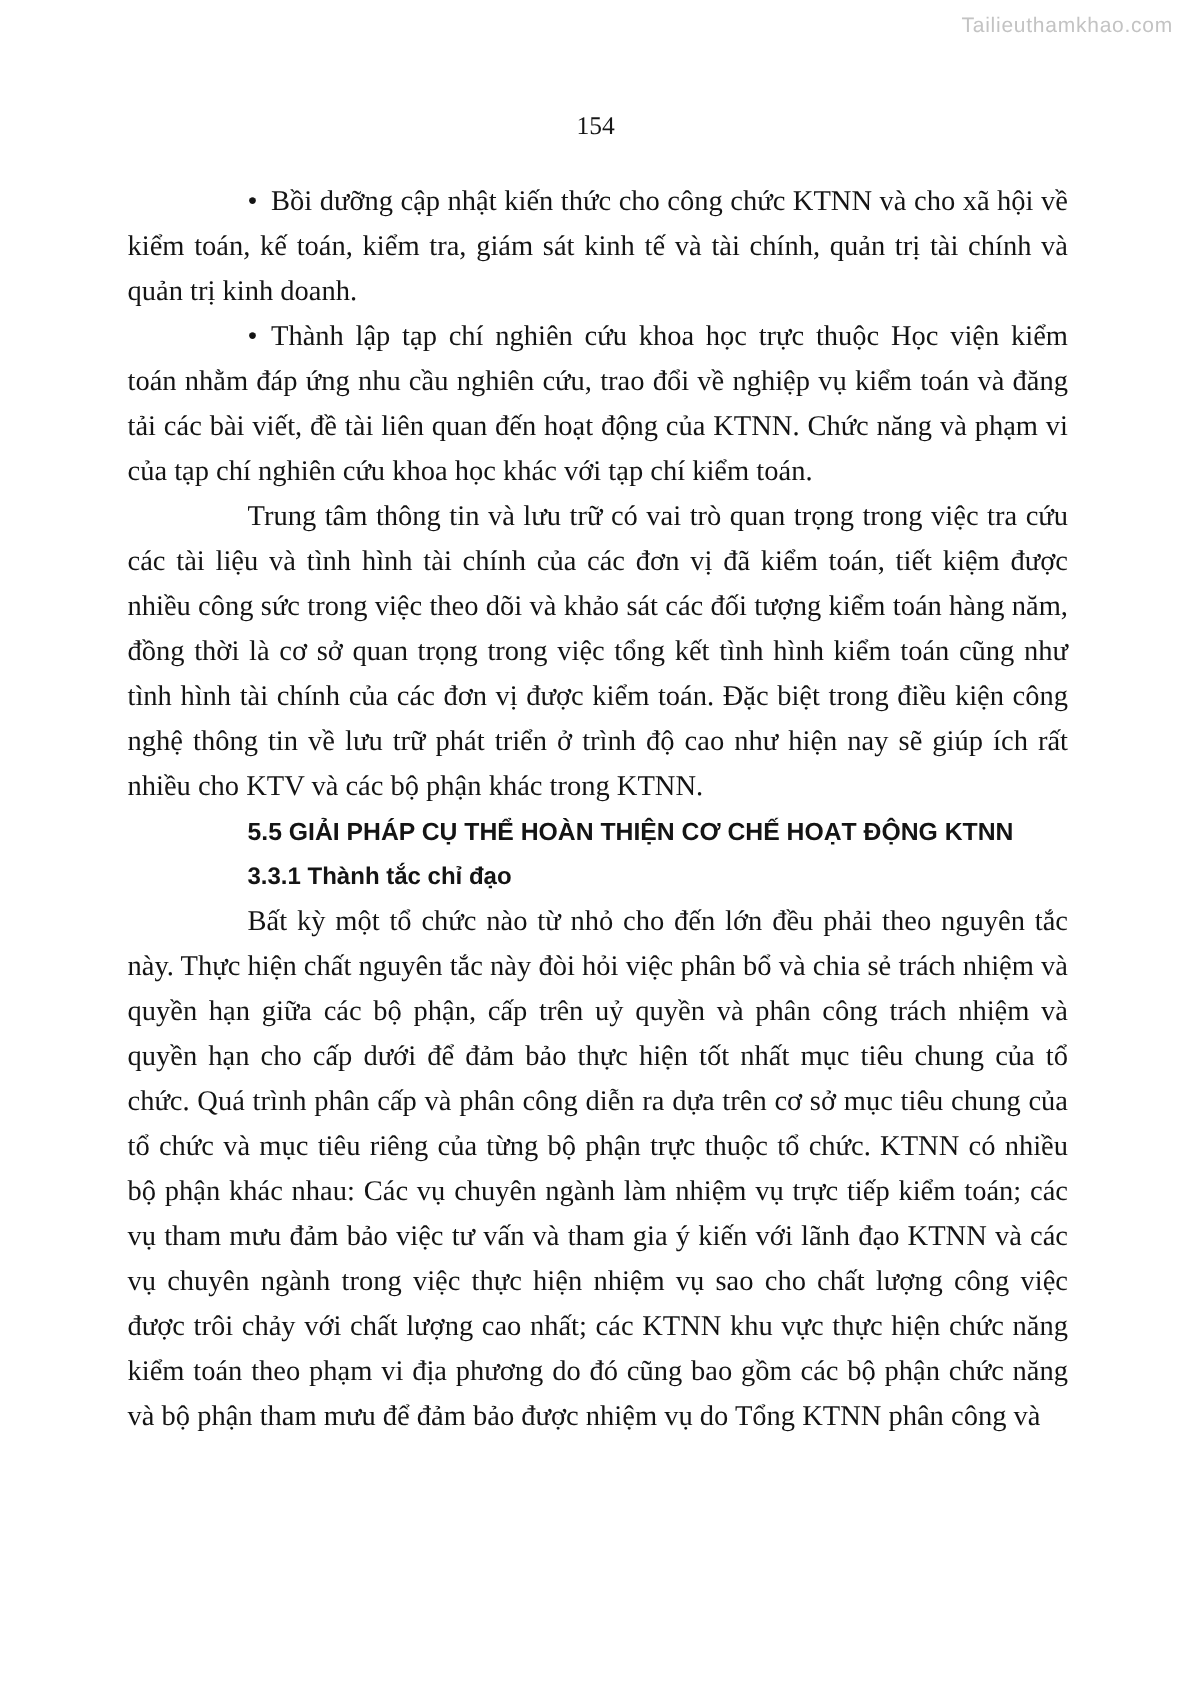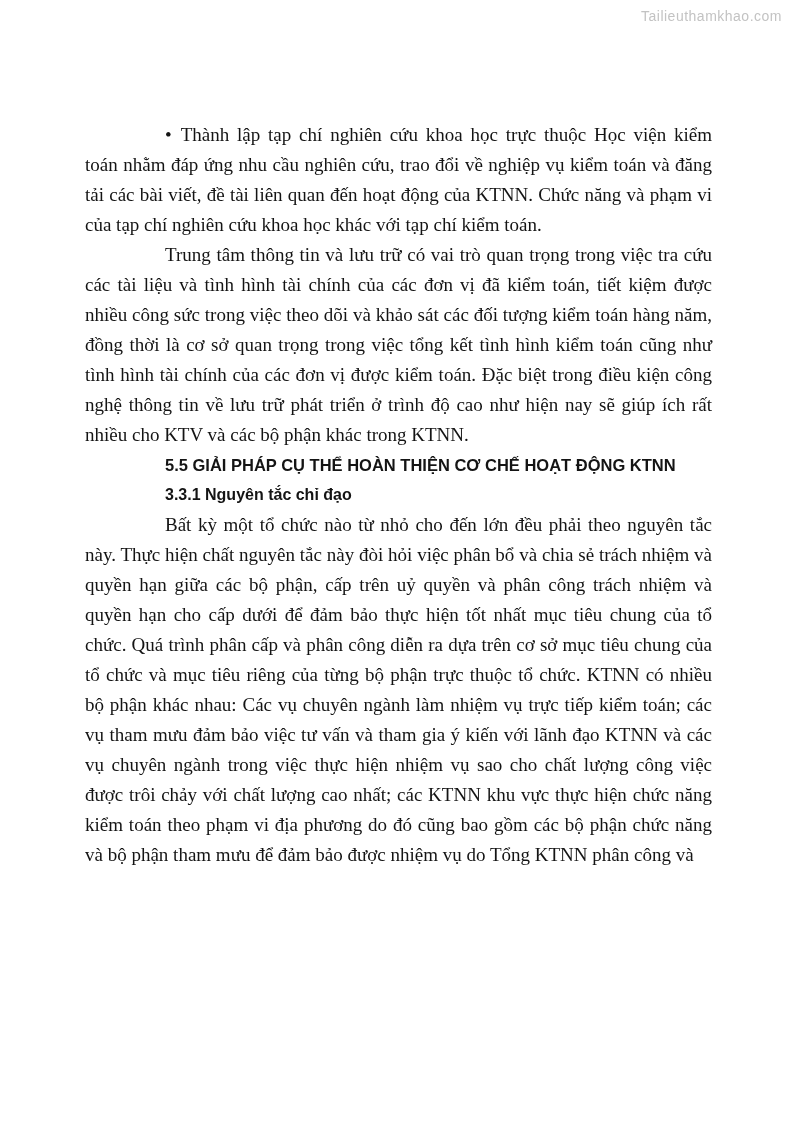--- a/index.html
+++ b/index.html
@@ -65,31 +65,35 @@
   .heading-2 { font-size: 16px; }
   .heading-3 { font-size: 15px; font-style: italic; }
 </style>
 </head>
 <body>
 
 <div class="page">
 
   <div class="watermark">Tailieuthamkhao.com</div>
 
+  <div class="page-number">154</div>
 
   <div class="content">
 
+    <p>
+      <span class="bullet-glyph">•</span><span>Bồi dưỡng cập nhật kiến thức cho công chức KTNN và cho xã hội về kiểm toán, kế toán, kiểm tra, giám sát kinh tế và tài chính, quản trị tài chính và quản trị kinh doanh.</span>
+    </p>
 
     <p>
       <span class="bullet-glyph">•</span><span>Thành lập tạp chí nghiên cứu khoa học trực thuộc Học viện kiểm toán nhằm đáp ứng nhu cầu nghiên cứu, trao đổi về nghiệp vụ kiểm toán và đăng tải các bài viết, đề tài liên quan đến hoạt động của KTNN. Chức năng và phạm vi của tạp chí nghiên cứu khoa học khác với tạp chí kiểm toán.</span>
     </p>
 
     <p>Trung tâm thông tin và lưu trữ có vai trò quan trọng trong việc tra cứu các tài liệu và tình hình tài chính của các đơn vị đã kiểm toán, tiết kiệm được nhiều công sức trong việc theo dõi và khảo sát các đối tượng kiểm toán hàng năm, đồng thời là cơ sở quan trọng trong việc tổng kết tình hình kiểm toán cũng như tình hình tài chính của các đơn vị được kiểm toán. Đặc biệt trong điều kiện công nghệ thông tin về lưu trữ phát triển ở trình độ cao như hiện nay sẽ giúp ích rất nhiều cho KTV và các bộ phận khác trong KTNN.</p>
 
     <p class="heading-1">5.5 GIẢI PHÁP CỤ THỂ HOÀN THIỆN CƠ CHẾ HOẠT ĐỘNG KTNN</p>
 
-    <p class="heading-2">3.3.1 Nguyên tắc chỉ đạo</p>
+    <p class="heading-2">3.3.1 Thành tắc chỉ đạo</p>
 
 
     <p>Bất kỳ một tổ chức nào từ nhỏ cho đến lớn đều phải theo nguyên tắc này. Thực hiện chất nguyên tắc này đòi hỏi việc phân bổ và chia sẻ trách nhiệm và quyền hạn giữa các bộ phận, cấp trên uỷ quyền và phân công trách nhiệm và quyền hạn cho cấp dưới để đảm bảo thực hiện tốt nhất mục tiêu chung của tổ chức. Quá trình phân cấp và phân công diễn ra dựa trên cơ sở mục tiêu chung của tổ chức và mục tiêu riêng của từng bộ phận trực thuộc tổ chức. KTNN có nhiều bộ phận khác nhau: Các vụ chuyên ngành làm nhiệm vụ trực tiếp kiểm toán; các vụ tham mưu đảm bảo việc tư vấn và tham gia ý kiến với lãnh đạo KTNN và các vụ chuyên ngành trong việc thực hiện nhiệm vụ sao cho chất lượng công việc được trôi chảy với chất lượng cao nhất; các KTNN khu vực thực hiện chức năng kiểm toán theo phạm vi địa phương do đó cũng bao gồm các bộ phận chức năng và bộ phận tham mưu để đảm bảo được nhiệm vụ do Tổng KTNN phân công và</p>
 
   </div>
 </div>
 
 </body></html>

